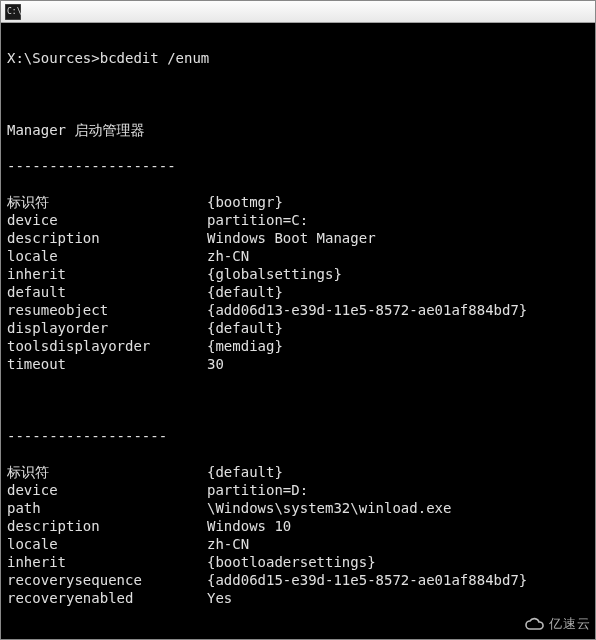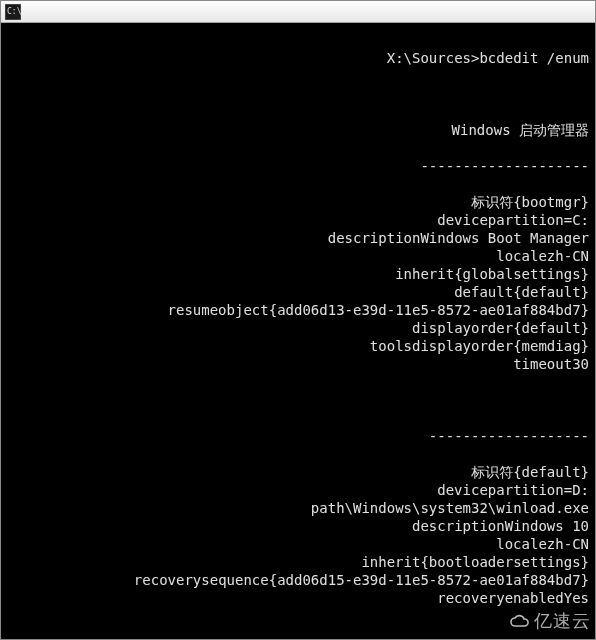--- a/index.html
+++ b/index.html
@@ -58,47 +58,47 @@
     right: 4px;
     bottom: 6px;
     display: flex;
     align-items: center;
     gap: 4px;
     opacity: 0.9;
   }
   .watermark-icon svg { display:block; }
   .watermark-text {
     font-family: Liberation Serif, serif;
-    font-size: 18px;
+    font-size: 13px;
     color: #bfbfbf;
     letter-spacing: 1px;
     background: rgba(0,0,0,0.0);
   }
   
-  .row { line-height: 18px; text-align: right; }
+  .row { line-height: 18px; }
   .k  { display: inline-block; width: 200px; }
 </style>
 </head>
 <body>
 
 <div class="window">
 
   <div class="titlebar">
     <span class="sysicon">
       <svg viewBox="0 0 16 16" width="16" height="16">
         <rect x="0" y="0" width="16" height="16" fill="#1a1a1a" stroke="#666" stroke-width="1"></rect>
         <text x="2" y="10" font-size="8" fill="#ddd" font-family="monospace">C:\</text>
       </svg>
     </span>
   </div>
 
   <div class="terminal">
 <div class="row"><span>X:\Sources&gt;</span><span>bcdedit /enum</span></div>
 <div class="row">&nbsp;</div>
-<div class="row">Windows 启动管理器</div>
+<div class="row">Manager 启动管理器</div>
 <div class="row">--------------------</div>
 <div id="bm-rows"><div class="row"><span class="k">标识符</span><span>{bootmgr}</span></div><div class="row"><span class="k">device</span><span>partition=C:</span></div><div class="row"><span class="k">description</span><span>Windows Boot Manager</span></div><div class="row"><span class="k">locale</span><span>zh-CN</span></div><div class="row"><span class="k">inherit</span><span>{globalsettings}</span></div><div class="row"><span class="k">default</span><span>{default}</span></div><div class="row"><span class="k">resumeobject</span><span>{add06d13-e39d-11e5-8572-ae01af884bd7}</span></div><div class="row"><span class="k">displayorder</span><span>{default}</span></div><div class="row"><span class="k">toolsdisplayorder</span><span>{memdiag}</span></div><div class="row"><span class="k">timeout</span><span>30</span></div></div>
 <div class="row">&nbsp;</div>
 <div class="row">-------------------</div>
 <div id="bl-rows"><div class="row"><span class="k">标识符</span><span>{default}</span></div><div class="row"><span class="k">device</span><span>partition=D:</span></div><div class="row"><span class="k">path</span><span>\Windows\system32\winload.exe</span></div><div class="row"><span class="k">description</span><span>Windows 10</span></div><div class="row"><span class="k">locale</span><span>zh-CN</span></div><div class="row"><span class="k">inherit</span><span>{bootloadersettings}</span></div><div class="row"><span class="k">recoverysequence</span><span>{add06d15-e39d-11e5-8572-ae01af884bd7}</span></div><div class="row"><span class="k">recoveryenabled</span><span>Yes</span></div></div>
 
 
   </div>
 
   <div class="watermark">

